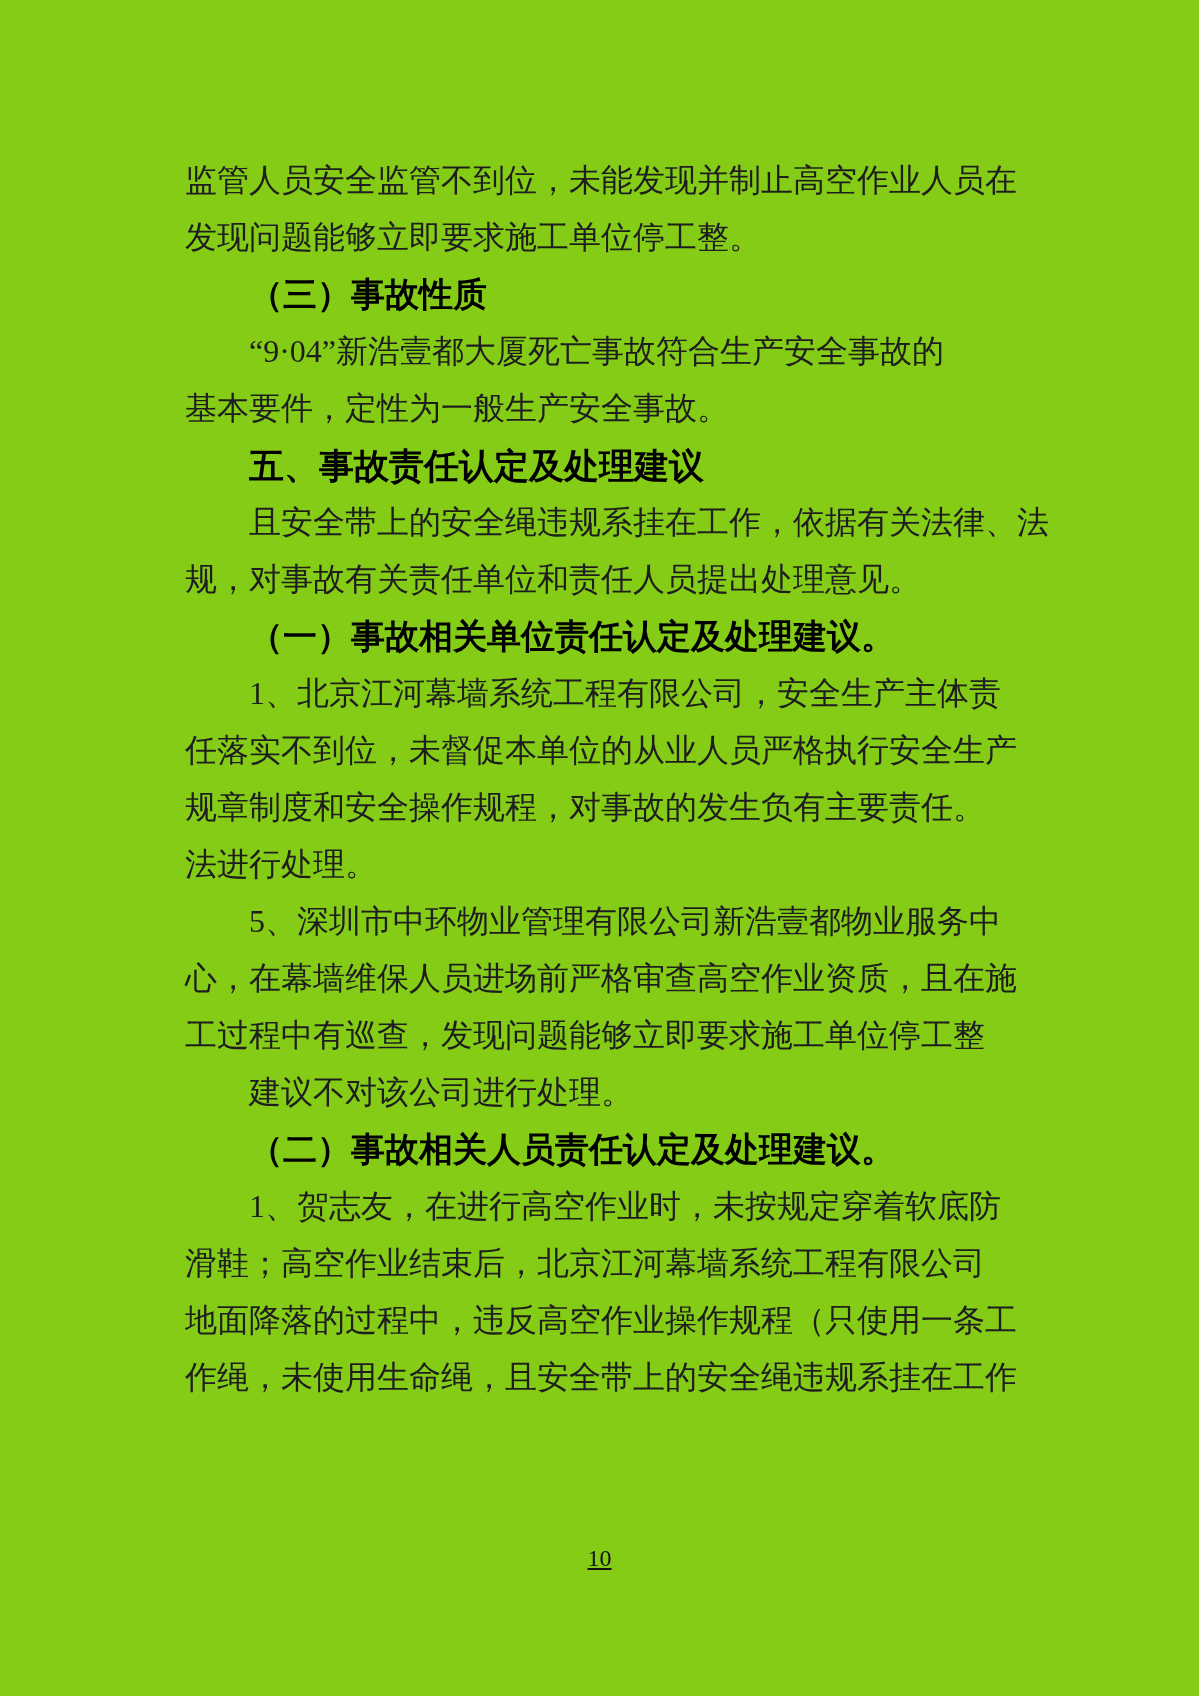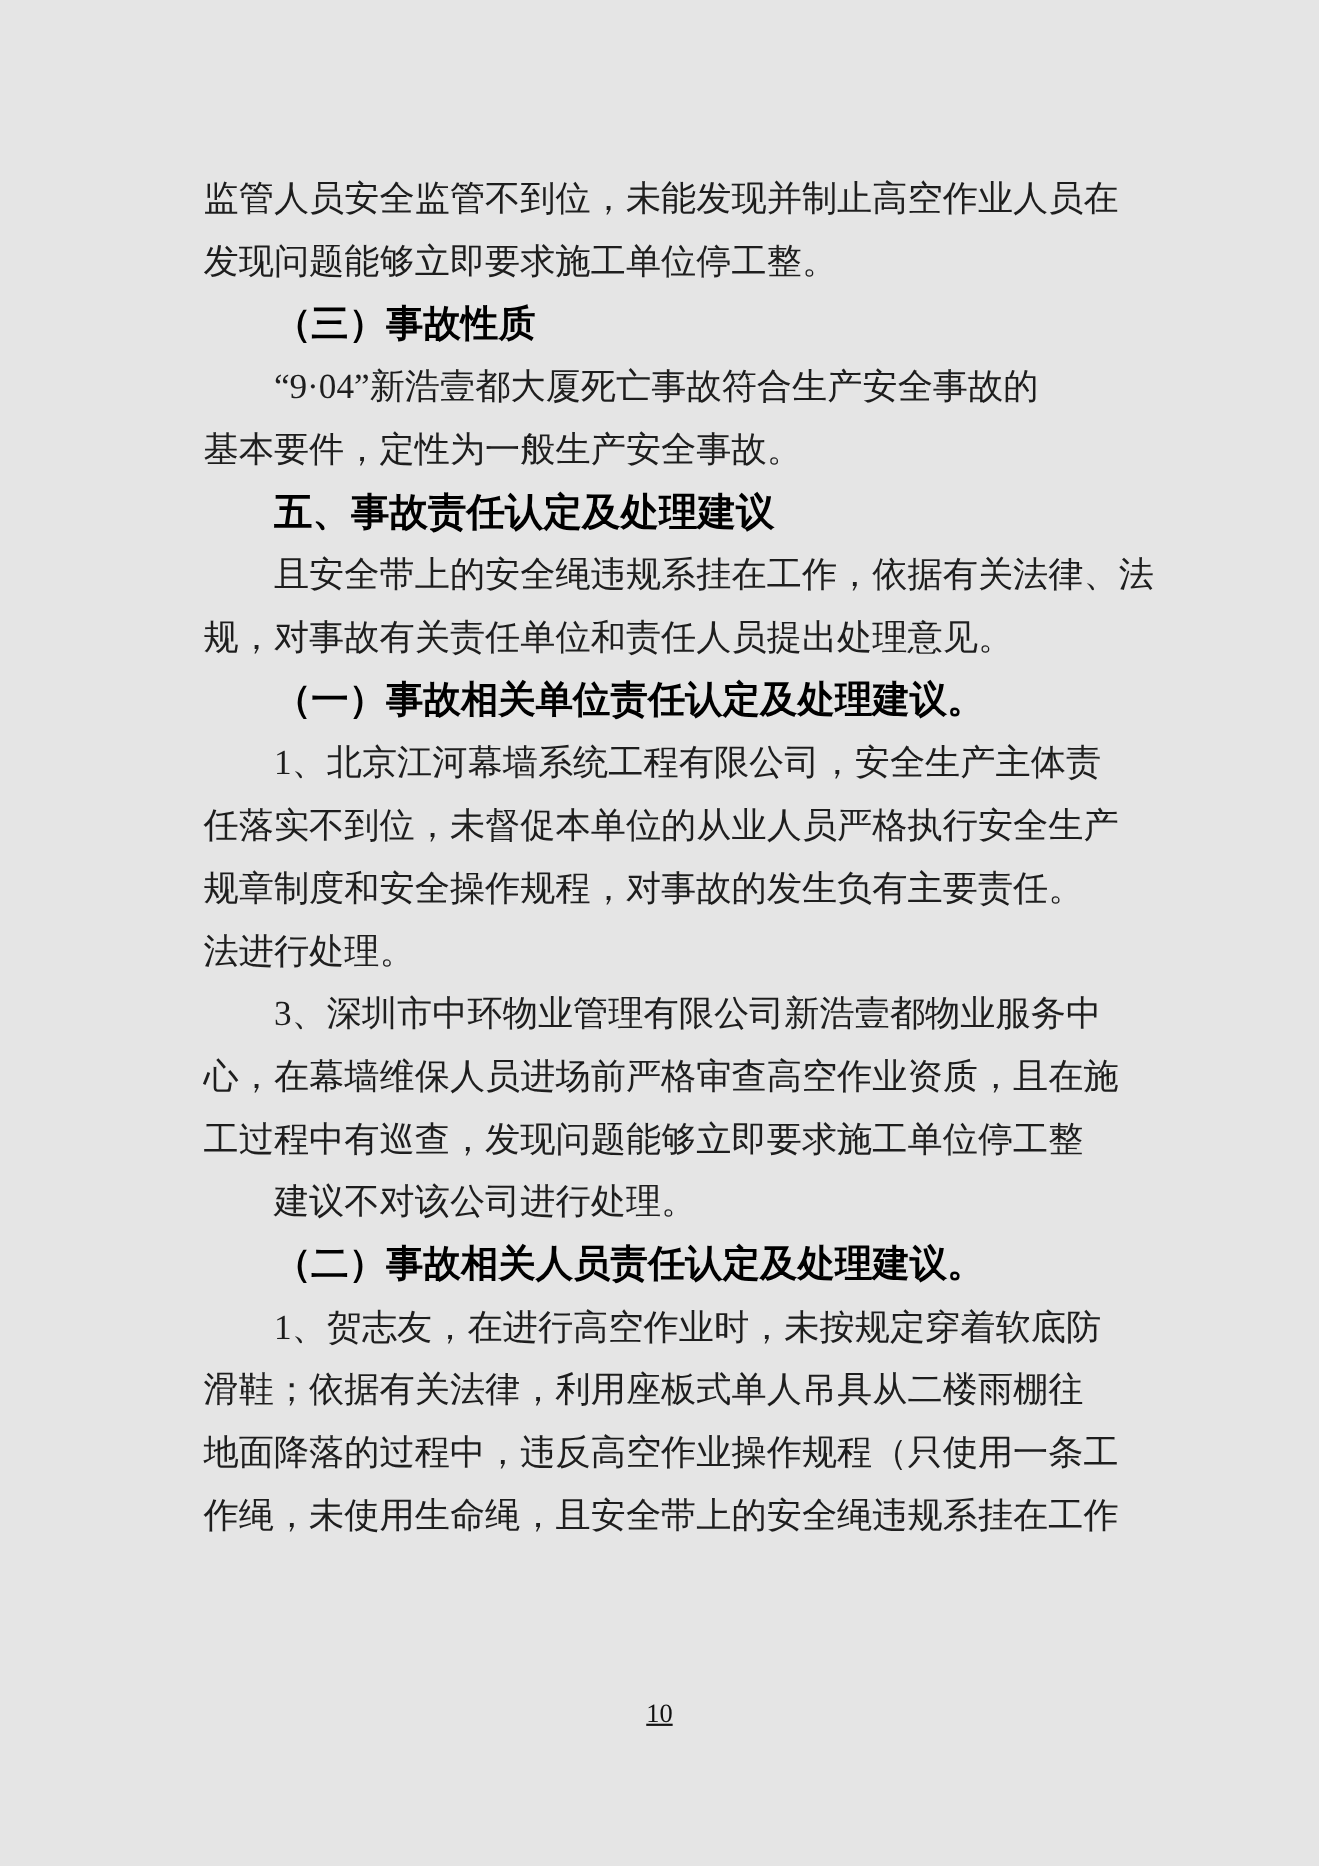--- a/index.html
+++ b/index.html
@@ -4,21 +4,21 @@
 <style>
   html, body {
     margin: 0;
     padding: 0;
     background: #ffffff;
   }
   .page {
     position: relative;
     width: 1199px;
     height: 1696px;
-    background: #e5e5e5;
+    background: #84cc16;
     overflow: hidden;
     font-family: "Liberation Serif", serif;
   }
   .text-content {
     position: absolute;
     left: 185px;
     top: 152px;
     width: 840px;
   }
   .line {
@@ -68,24 +68,24 @@
       <div class="line body indent">“9·04”新浩壹都大厦死亡事故符合生产安全事故的</div>
       <div class="line body">基本要件，定性为一般生产安全事故。</div>
       <div class="line h1 indent">五、事故责任认定及处理建议</div>
       <div class="line body indent">且安全带上的安全绳违规系挂在工作，依据有关法律、法</div>
       <div class="line body">规，对事故有关责任单位和责任人员提出处理意见。</div>
       <div class="line h2 indent">（一）事故相关单位责任认定及处理建议。</div>
       <div class="line body indent">1、北京江河幕墙系统工程有限公司，安全生产主体责</div>
       <div class="line body">任落实不到位，未督促本单位的从业人员严格执行安全生产</div>
       <div class="line body">规章制度和安全操作规程，对事故的发生负有主要责任。</div>
       <div class="line body">法进行处理。</div>
-      <div class="line body indent">3、深圳市中环物业管理有限公司新浩壹都物业服务中</div>
+      <div class="line body indent">5、深圳市中环物业管理有限公司新浩壹都物业服务中</div>
       <div class="line body">心，在幕墙维保人员进场前严格审查高空作业资质，且在施</div>
       <div class="line body">工过程中有巡查，发现问题能够立即要求施工单位停工整</div>
       <div class="line body indent">建议不对该公司进行处理。</div>
       <div class="line h2 indent">（二）事故相关人员责任认定及处理建议。</div>
       <div class="line body indent">1、贺志友，在进行高空作业时，未按规定穿着软底防</div>
-      <div class="line body">滑鞋；依据有关法律，利用座板式单人吊具从二楼雨棚往</div>
+      <div class="line body">滑鞋；高空作业结束后，北京江河幕墙系统工程有限公司</div>
       <div class="line body">地面降落的过程中，违反高空作业操作规程（只使用一条工</div>
       <div class="line body">作绳，未使用生命绳，且安全带上的安全绳违规系挂在工作</div>
     </div>
   <div class="footer-pagenum">10</div>
 </div>
 
 </body></html>

